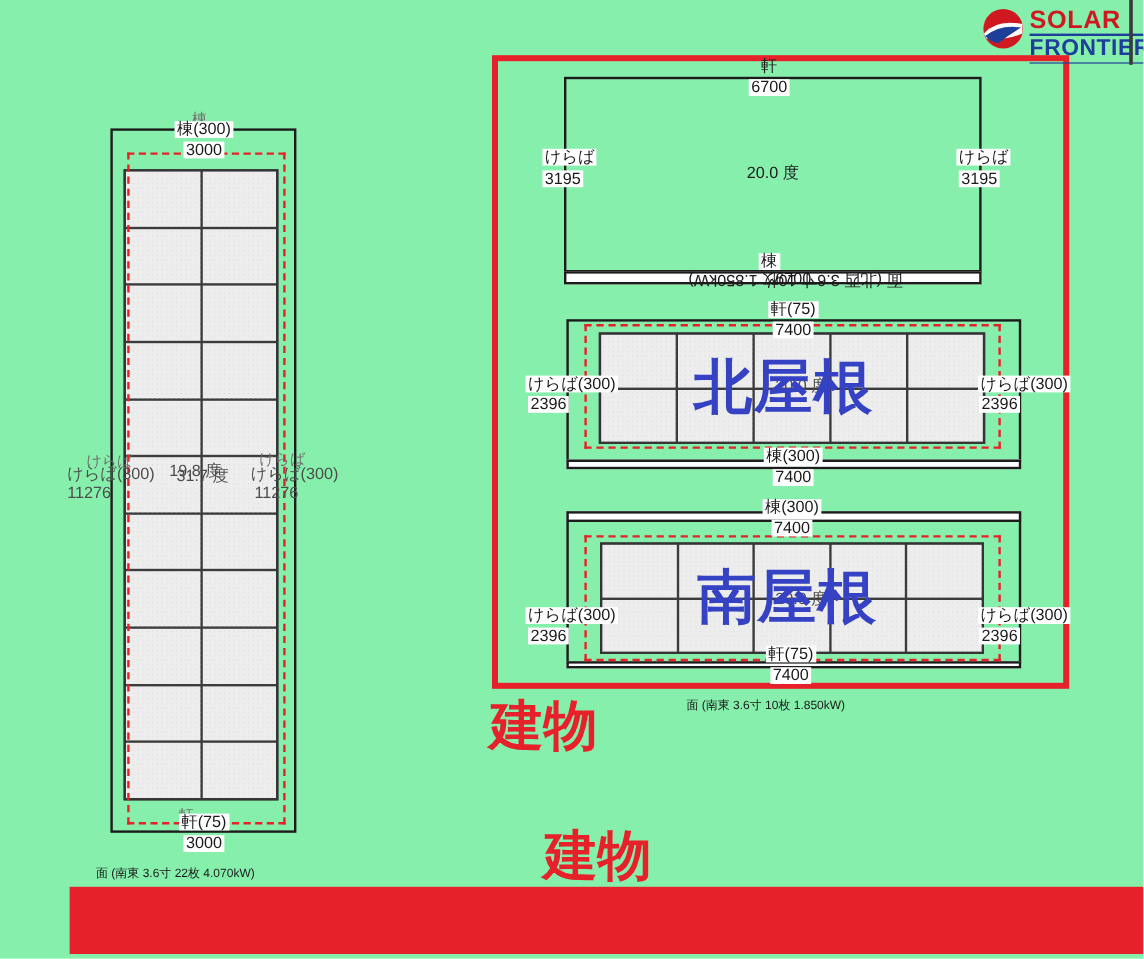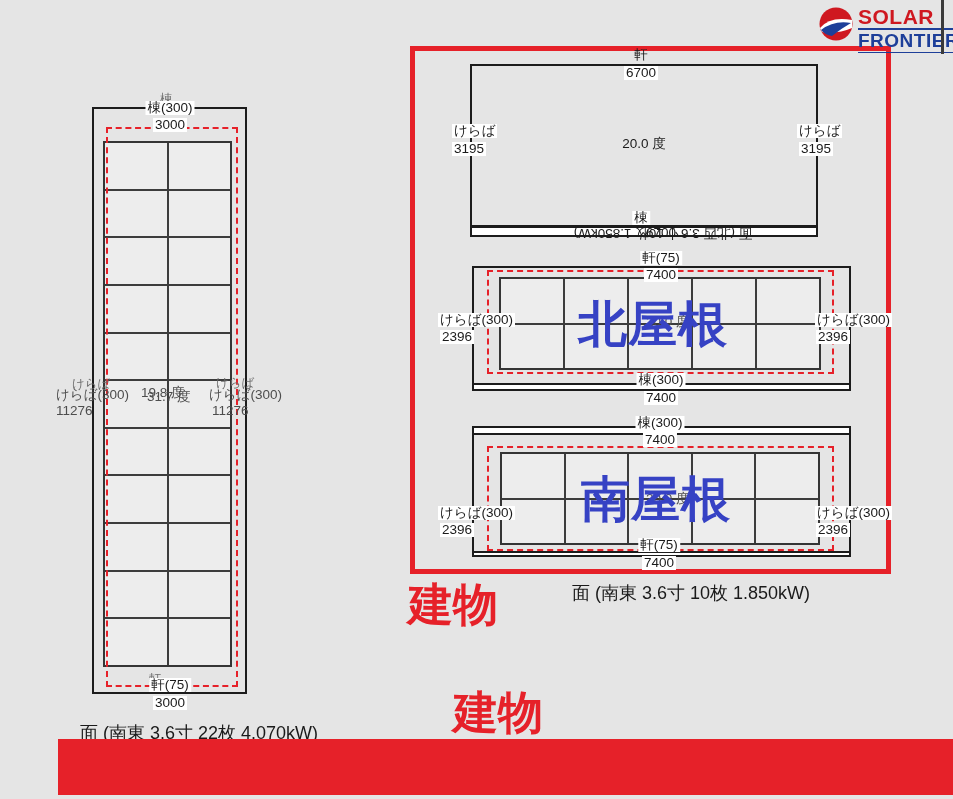--- a/index.html
+++ b/index.html
@@ -1,36 +1,36 @@
 <!DOCTYPE html>
 <html><head>
 <meta charset="utf-8">
 <style>
   html,body{margin:0;padding:0;background:#fff;}
-  #stage{position:relative;width:953px;height:799px;background:#e5e5e5;overflow:hidden;
+  #stage{position:relative;width:953px;height:799px;background:#86efac;overflow:hidden;
          font-family:"Liberation Sans","DejaVu Sans",sans-serif;color:#1a1a1a;}
   .rect{position:absolute;border:2px solid #1c1c1c;box-sizing:border-box;background:transparent;}
   .strip{position:absolute;border:2px solid #1c1c1c;box-sizing:border-box;background:#fff;}
   .dashed{position:absolute;border:2px dashed #e62129;box-sizing:border-box;z-index:3;}
   .panels{position:absolute;display:grid;gap:2px;background:#3c3c3c;border:2px solid #353535;
           box-sizing:border-box;z-index:2;}
   .cell{background-color:#ededed;
         background-image:radial-gradient(circle,#d7d7d7 0.6px,transparent 0.7px);
         background-size:4px 4px;}
   .dim{position:absolute;font-size:13.5px;line-height:1.05;color:#1a1a1a;white-space:nowrap;z-index:4;}
   .bgw{background:#fff;padding:0 2px;}
   .cx{transform:translateX(-50%);}
   .cc{transform:translate(-50%,-50%);}
   .ghost{position:absolute;font-size:12.5px;color:#6e6e6e;white-space:nowrap;z-index:4;}
   .graytxt{color:#4d4d4d;}
   .red-heading{position:absolute;color:#e62129;font-weight:900;line-height:1;white-space:nowrap;z-index:6;}
   .blue-overlay{position:absolute;transform:translate(-50%,-50%);font-size:49px;font-weight:900;
                 color:#3642c4;letter-spacing:1px;white-space:nowrap;z-index:5;line-height:1;}
   .flipped{transform:translate(-50%,-50%) rotate(180deg);}
-  .caption{position:absolute;font-size:18px;color:#1a1a1a;white-space:nowrap;z-index:4;}
+  .caption{position:absolute;font-size:10px;color:#1a1a1a;white-space:nowrap;z-index:4;}
   #building-box{position:absolute;border:5px solid #e62129;box-sizing:border-box;z-index:1;}
   #red-bar{position:absolute;background:#e62129;z-index:6;}
   #logo{position:absolute;left:818px;top:6px;width:132px;height:42px;z-index:7;display:flex;align-items:flex-start;}
   #logo-text{margin-left:4px;display:flex;flex-direction:column;}
   #logo-top{font-size:21px;font-weight:900;color:#cf1820;letter-spacing:0.5px;line-height:1;}
   #logo-bottom{font-size:19px;font-weight:900;color:#1e3f99;letter-spacing:0.5px;line-height:1.15;
                border-top:2px double #1e3f99;border-bottom:1px solid #1e3f99;margin-top:1px;}
   #scroll-artifact{position:absolute;left:941px;top:0;width:3px;height:54px;background:#3a3a3a;z-index:7;}
   .anglehidden{z-index:4;}
 </style>

